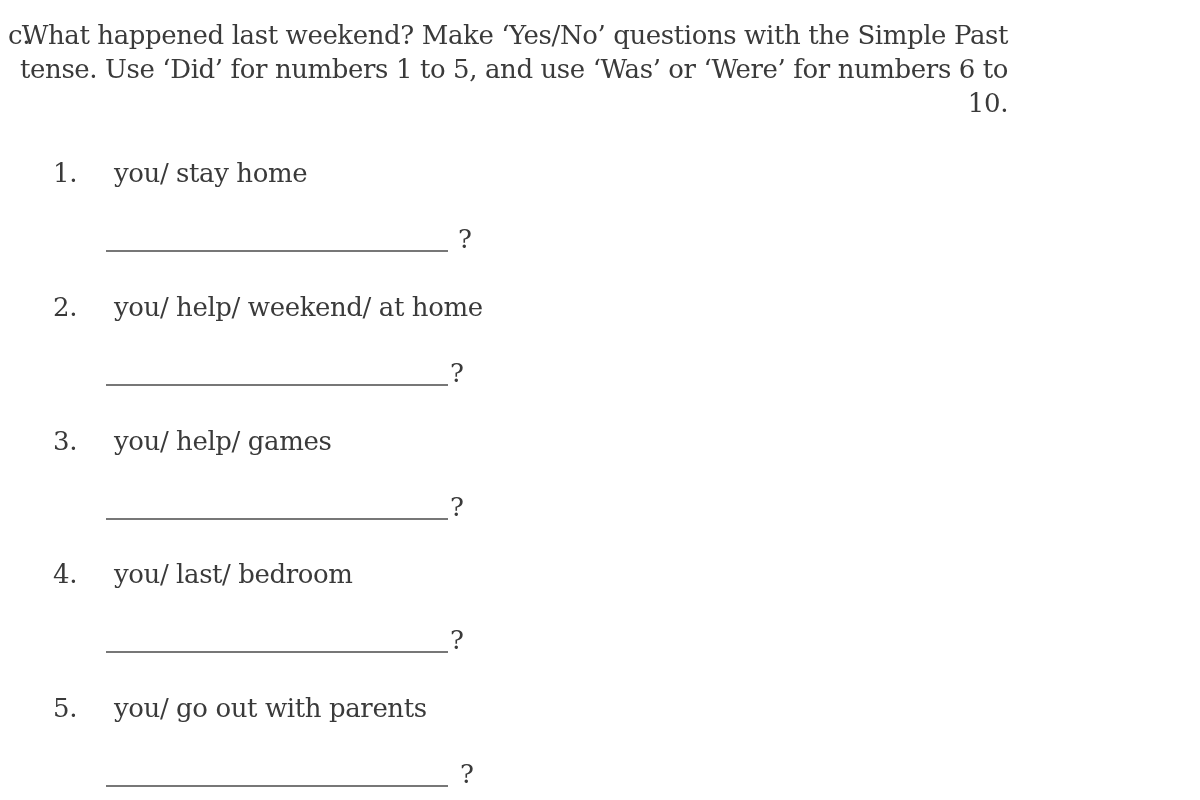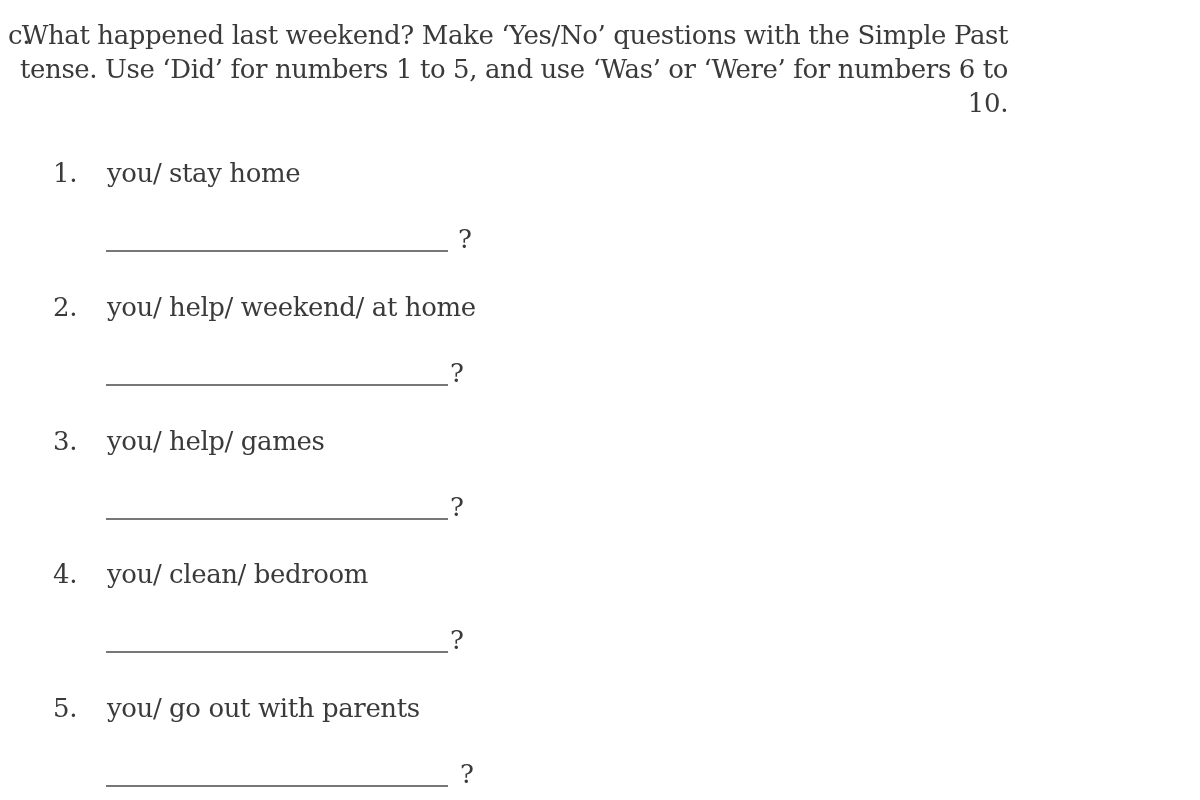--- a/index.html
+++ b/index.html
@@ -42,21 +42,21 @@
       line-height: 34px;
       letter-spacing: -0.4px;
     }
     .item .num {
       position: absolute;
       left: 0;
       top: 0;
     }
     .item .prompt {
       position: absolute;
-      left: 54px;
+      left: 61px;
       top: 0;
       white-space: nowrap;
     }
     .answer-row {
       position: absolute;
       left: 53px;
       top: 66px;
       height: 34px;
       display: flex;
       align-items: flex-end;
@@ -112,21 +112,21 @@
   <span class="num">3.</span>
   <span class="prompt">you/ help/ games</span>
   <div class="answer-row">
     <input class="answer-line" type="text" value="" style="">
     <span class="qmark" style="margin-left:2px;">?</span>
   </div>
 </div>
 
 <div class="item" style="top:557px;">
   <span class="num">4.</span>
-  <span class="prompt">you/ clean/ bedroom</span>
+  <span class="prompt">you/ last/ bedroom</span>
   <div class="answer-row">
     <input class="answer-line" type="text" value="" style="">
     <span class="qmark" style="margin-left:2px;">?</span>
   </div>
 </div>
 
 <div class="item" style="top:691px;">
   <span class="num">5.</span>
   <span class="prompt">you/ go out with parents</span>
   <div class="answer-row">

